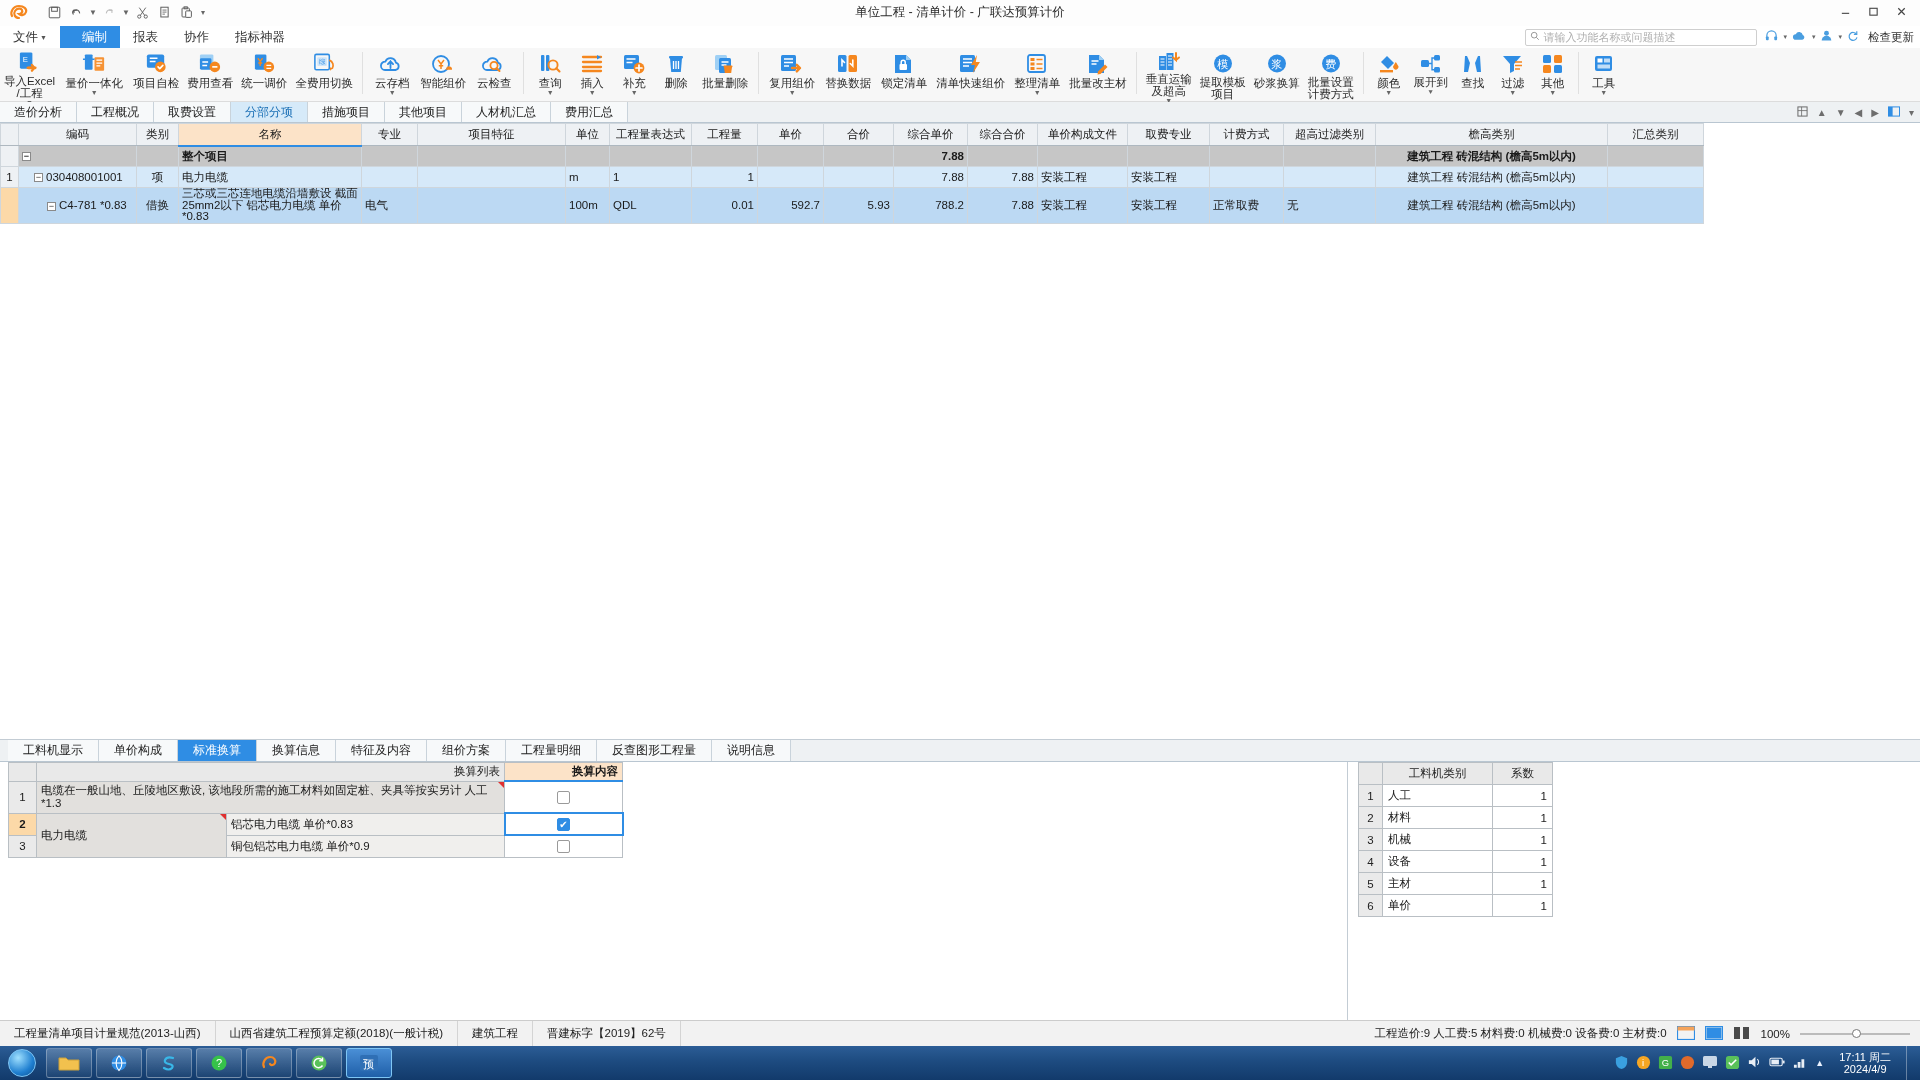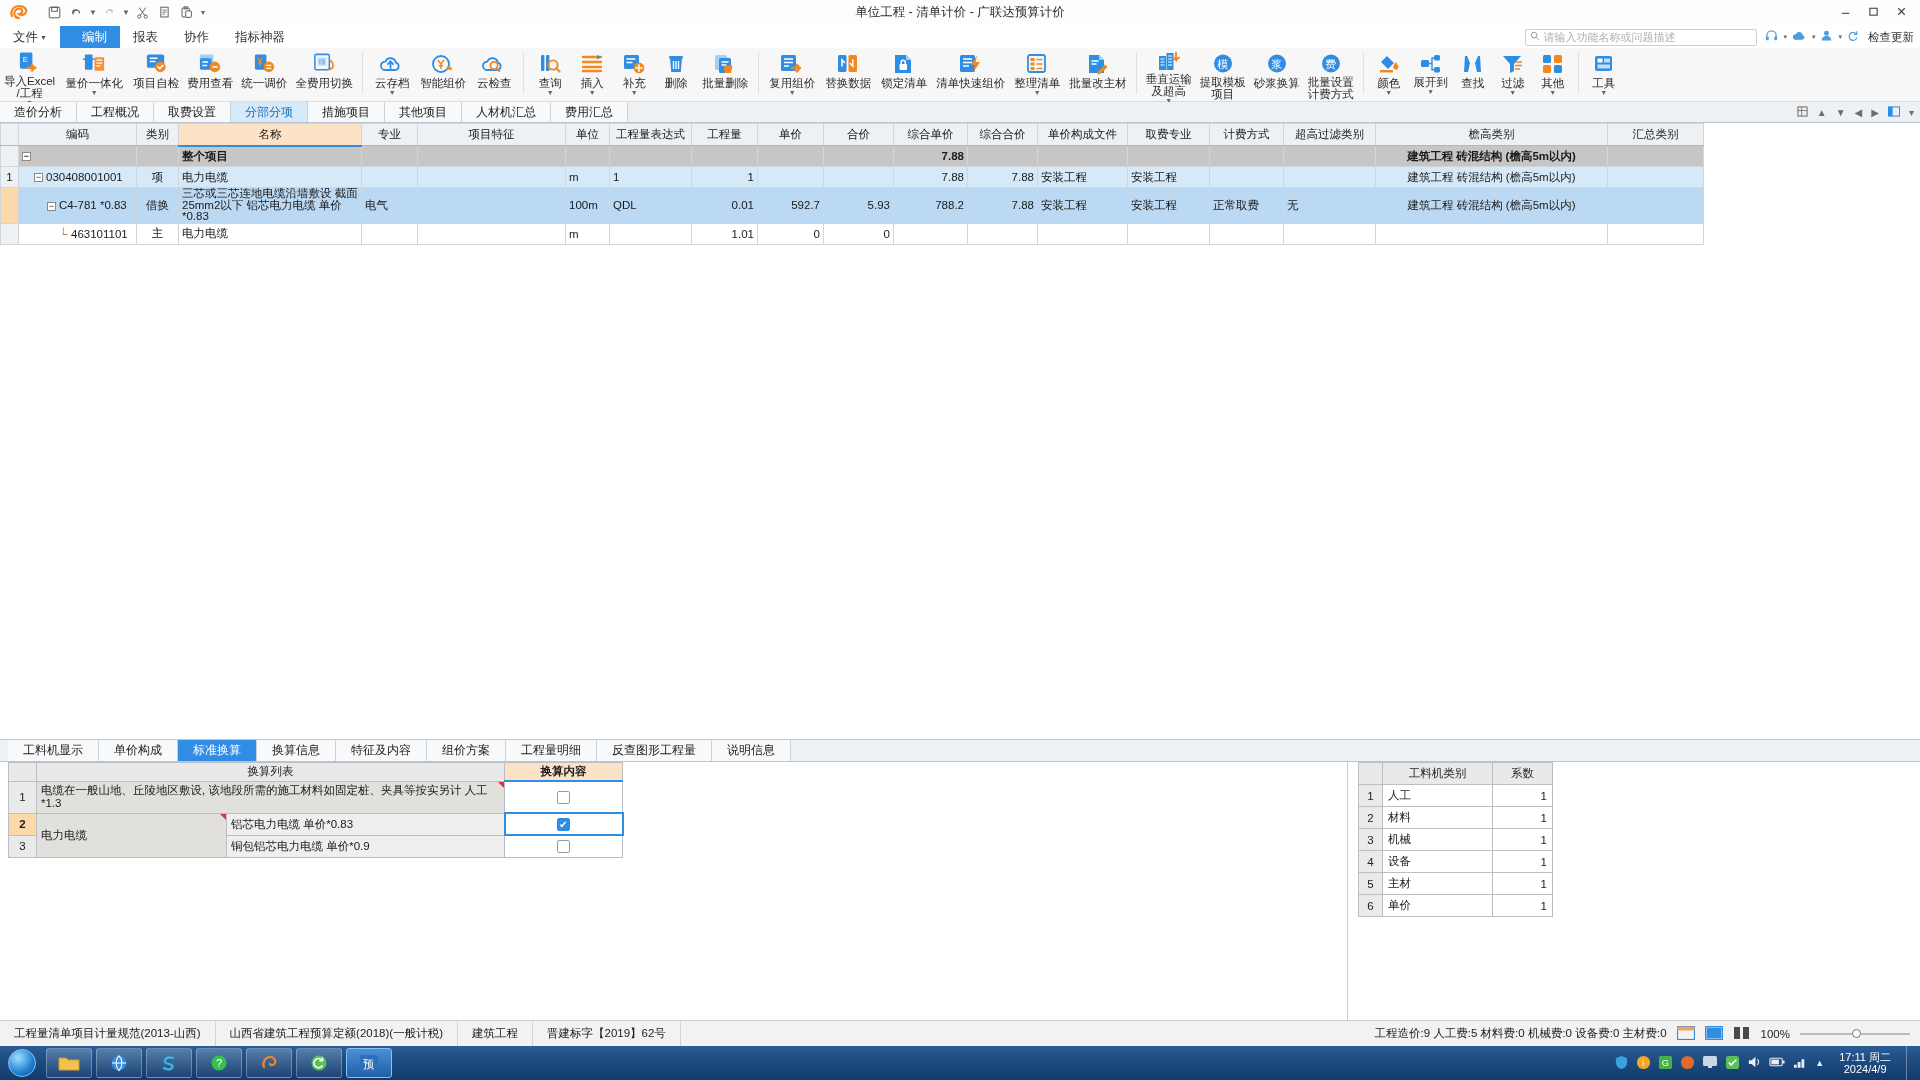--- a/index.html
+++ b/index.html
@@ -137,21 +137,21 @@
   }
   .btab.active { background:#2f8de4; color:#fff; }
   .bcontent { display:flex; }
   .leftpanel { width: 1348px; border-right: 1px solid #c3ccd4; min-height: 290px; background:#fff;}
   .rightpanel { width: 571px; background:#fff; }
 
   table.htab { border-collapse: collapse; table-layout: fixed; }
   table.htab th, table.htab td {
     border: 1px solid #b9bfc4; font-size: 11.5px; padding: 1px 4px; color:#1a1a1a;
   }
-  table.htab th { background: #e9e9e9; text-align:center; font-weight:normal; height:17px;font-family:Liberation Serif, serif; }
+  table.htab th { background: #e9e9e9; text-align:right; font-weight:normal; height:17px;font-family:Liberation Serif, serif; }
   table.htab th.hl { background:#fce3c8; border-bottom: 2px solid #2f8de4; font-weight:bold;}
   table.htab td { background:#e2e0dd; height: 22px; }
   table.htab td.idx { background:#eaeaea; text-align:center; width: 28px;}
   table.htab td.idx.sel { background:#fcd9a8; font-weight:bold;}
   table.htab td.chk { background:#fff; text-align:center; }
   table.htab td.chk.selcell { border: 2px solid #2f8de4; }
   .cbox {
     display:inline-block; width:13px; height:13px; border:1px solid #9a9a9a; background:#fff;
     vertical-align: middle; border-radius:2px;
   }
@@ -847,41 +847,20 @@
           <td class="c-right">788.2</td>
           <td class="c-right">7.88</td>
           <td class="c-left">安装工程</td>
           <td class="c-left">安装工程</td>
           <td class="c-left">正常取费</td>
           <td class="c-left">无</td>
           <td class="c-center">建筑工程 砖混结构 (檐高5m以内)</td>
           <td></td>
         </tr>
 
-        <tr class="row-sub">
-          <td class="idxcell"></td>
-          <td class="c-left pink" style="padding-left:40px;"><span class="treeline">└</span><span>463101101</span></td>
-          <td class="c-center pink">主</td>
-          <td class="c-left pink">电力电缆</td>
-          <td></td>
-          <td></td>
-          <td class="c-left pink">m</td>
-          <td></td>
-          <td class="c-right">1.01</td>
-          <td class="c-right red">0</td>
-          <td class="c-right red">0</td>
-          <td class="c-right"></td>
-          <td class="c-right"></td>
-          <td></td>
-          <td></td>
-          <td></td>
-          <td></td>
-          <td></td>
-          <td></td>
-        </tr>
       </tbody>
     </table>
   </div>
 
   <div class="bottom">
     <div class="btabs">
       <div style="width:8px;background:#eef1f3;"></div>
       <div class="btab">
           <span>工料机显示</span>
         </div>

